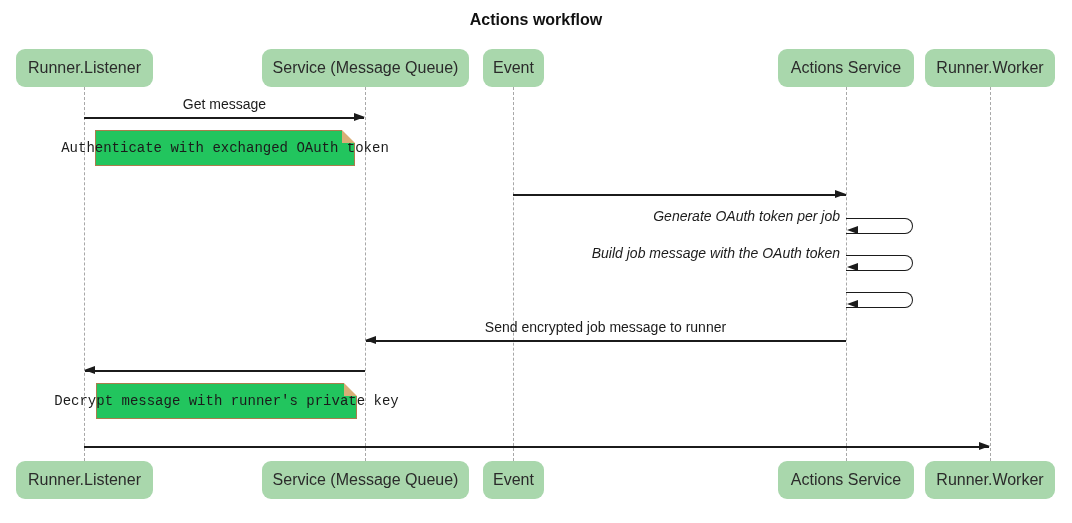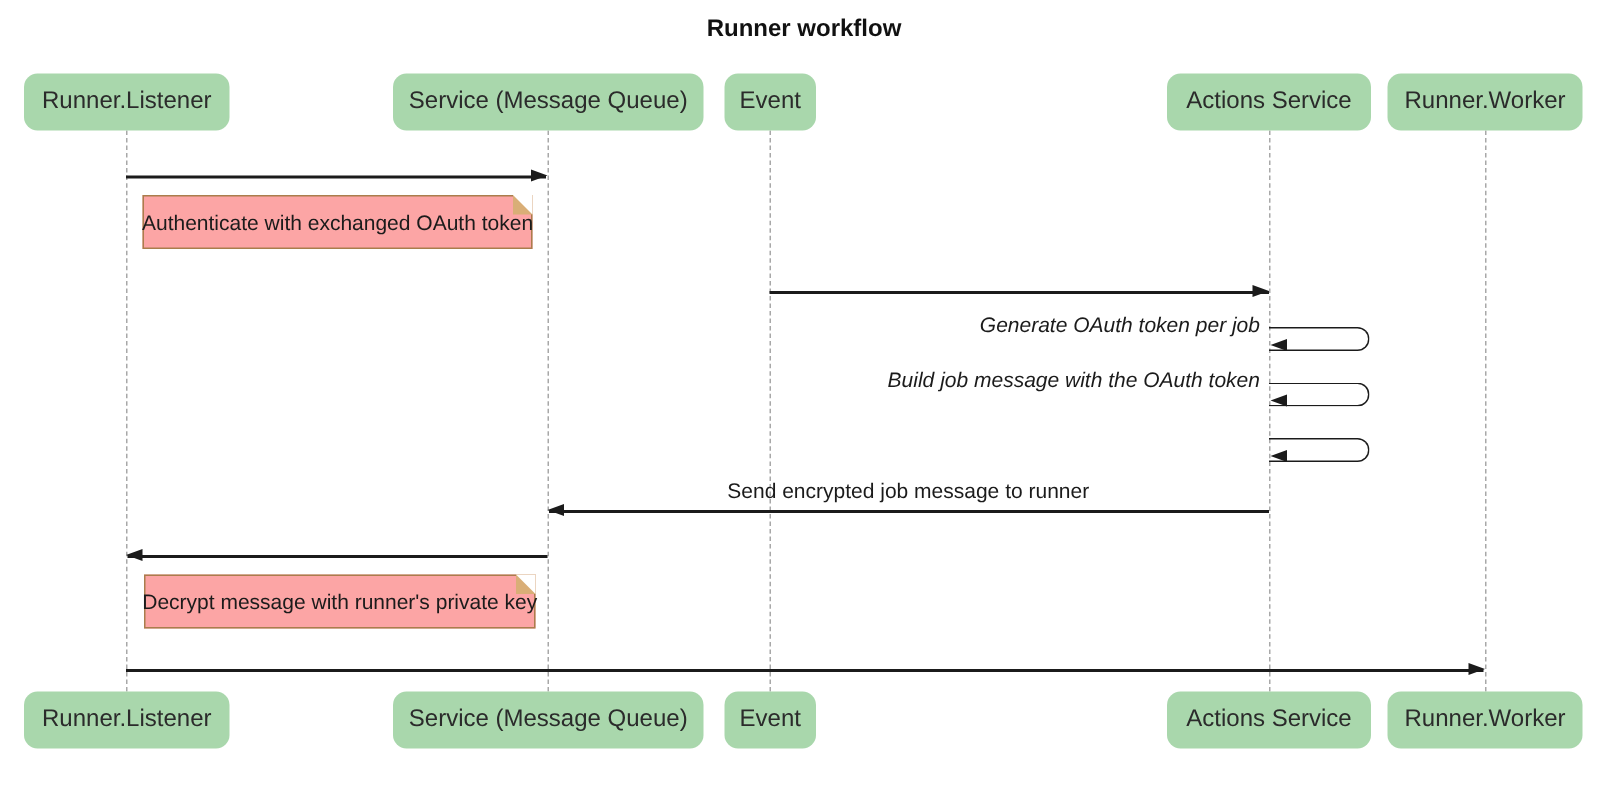--- a/index.html
+++ b/index.html
@@ -41,49 +41,50 @@
     border-right:11px solid #1b1b1b;
   }
   .selfloop{
     position:absolute;width:66px;height:14px;
     border:1.5px solid #1b1b1b;border-left:none;
     border-radius:0 9px 9px 0;
     background:transparent;
   }
   .note{
     position:absolute;
-    background:#fca5a5;border:1px solid #aa7d4c;
+    background:#22c55e;border:1px solid #aa7d4c;
     display:flex;align-items:center;justify-content:center;
-    font-size:14px;color:#1b1b1b;white-space:nowrap;
+    font-size:14px;color:#1b1b1b;white-space:nowrap;font-family:Liberation Mono, monospace;
   }
   .note::after{
     content:"";position:absolute;top:-1px;right:-1px;width:0;height:0;
     border-style:solid;border-width:0 13px 13px 0;
     border-color:#ffffff #ffffff #d9ae77 #d9ae77;
   }
 </style>
 </head>
 <body>
 
 <div id="canvas">
 
-  <div class="title">Runner workflow</div>
+  <div class="title">Actions workflow</div>
 
   <div class="lifeline" style="left:84px;"></div>
   <div class="lifeline" style="left:365px;"></div>
   <div class="lifeline" style="left:513px;"></div>
   <div class="lifeline" style="left:846px;"></div>
   <div class="lifeline" style="left:990px;"></div>
 
   <div class="actor" style="left:16px;top:49px;width:137px;">Runner.Listener</div>
   <div class="actor" style="left:262px;top:49px;width:207px;">Service (Message Queue)</div>
   <div class="actor" style="left:483px;top:49px;width:61px;">Event</div>
   <div class="actor" style="left:778px;top:49px;width:136px;">Actions Service</div>
   <div class="actor" style="left:925px;top:49px;width:130px;">Runner.Worker</div>
 
+  <div class="msg-label" style="left:84px;top:95px;width:281px;">Get message</div>
   <div class="msg-line" style="left:84px;top:117px;width:280px;"></div>
   <div class="head-right" style="left:354px;top:113px;"></div>
 
   <div class="note" style="left:95px;top:130px;width:258px;height:34px;">Authenticate with exchanged OAuth token</div>
 
   <div class="msg-line" style="left:513px;top:194px;width:333px;"></div>
   <div class="head-right" style="left:835px;top:190px;"></div>
 
   <div class="msg-label right" style="left:300px;top:207px;width:540px;">Generate OAuth token per job</div>
   <div class="selfloop" style="left:846px;top:218px;"></div>

